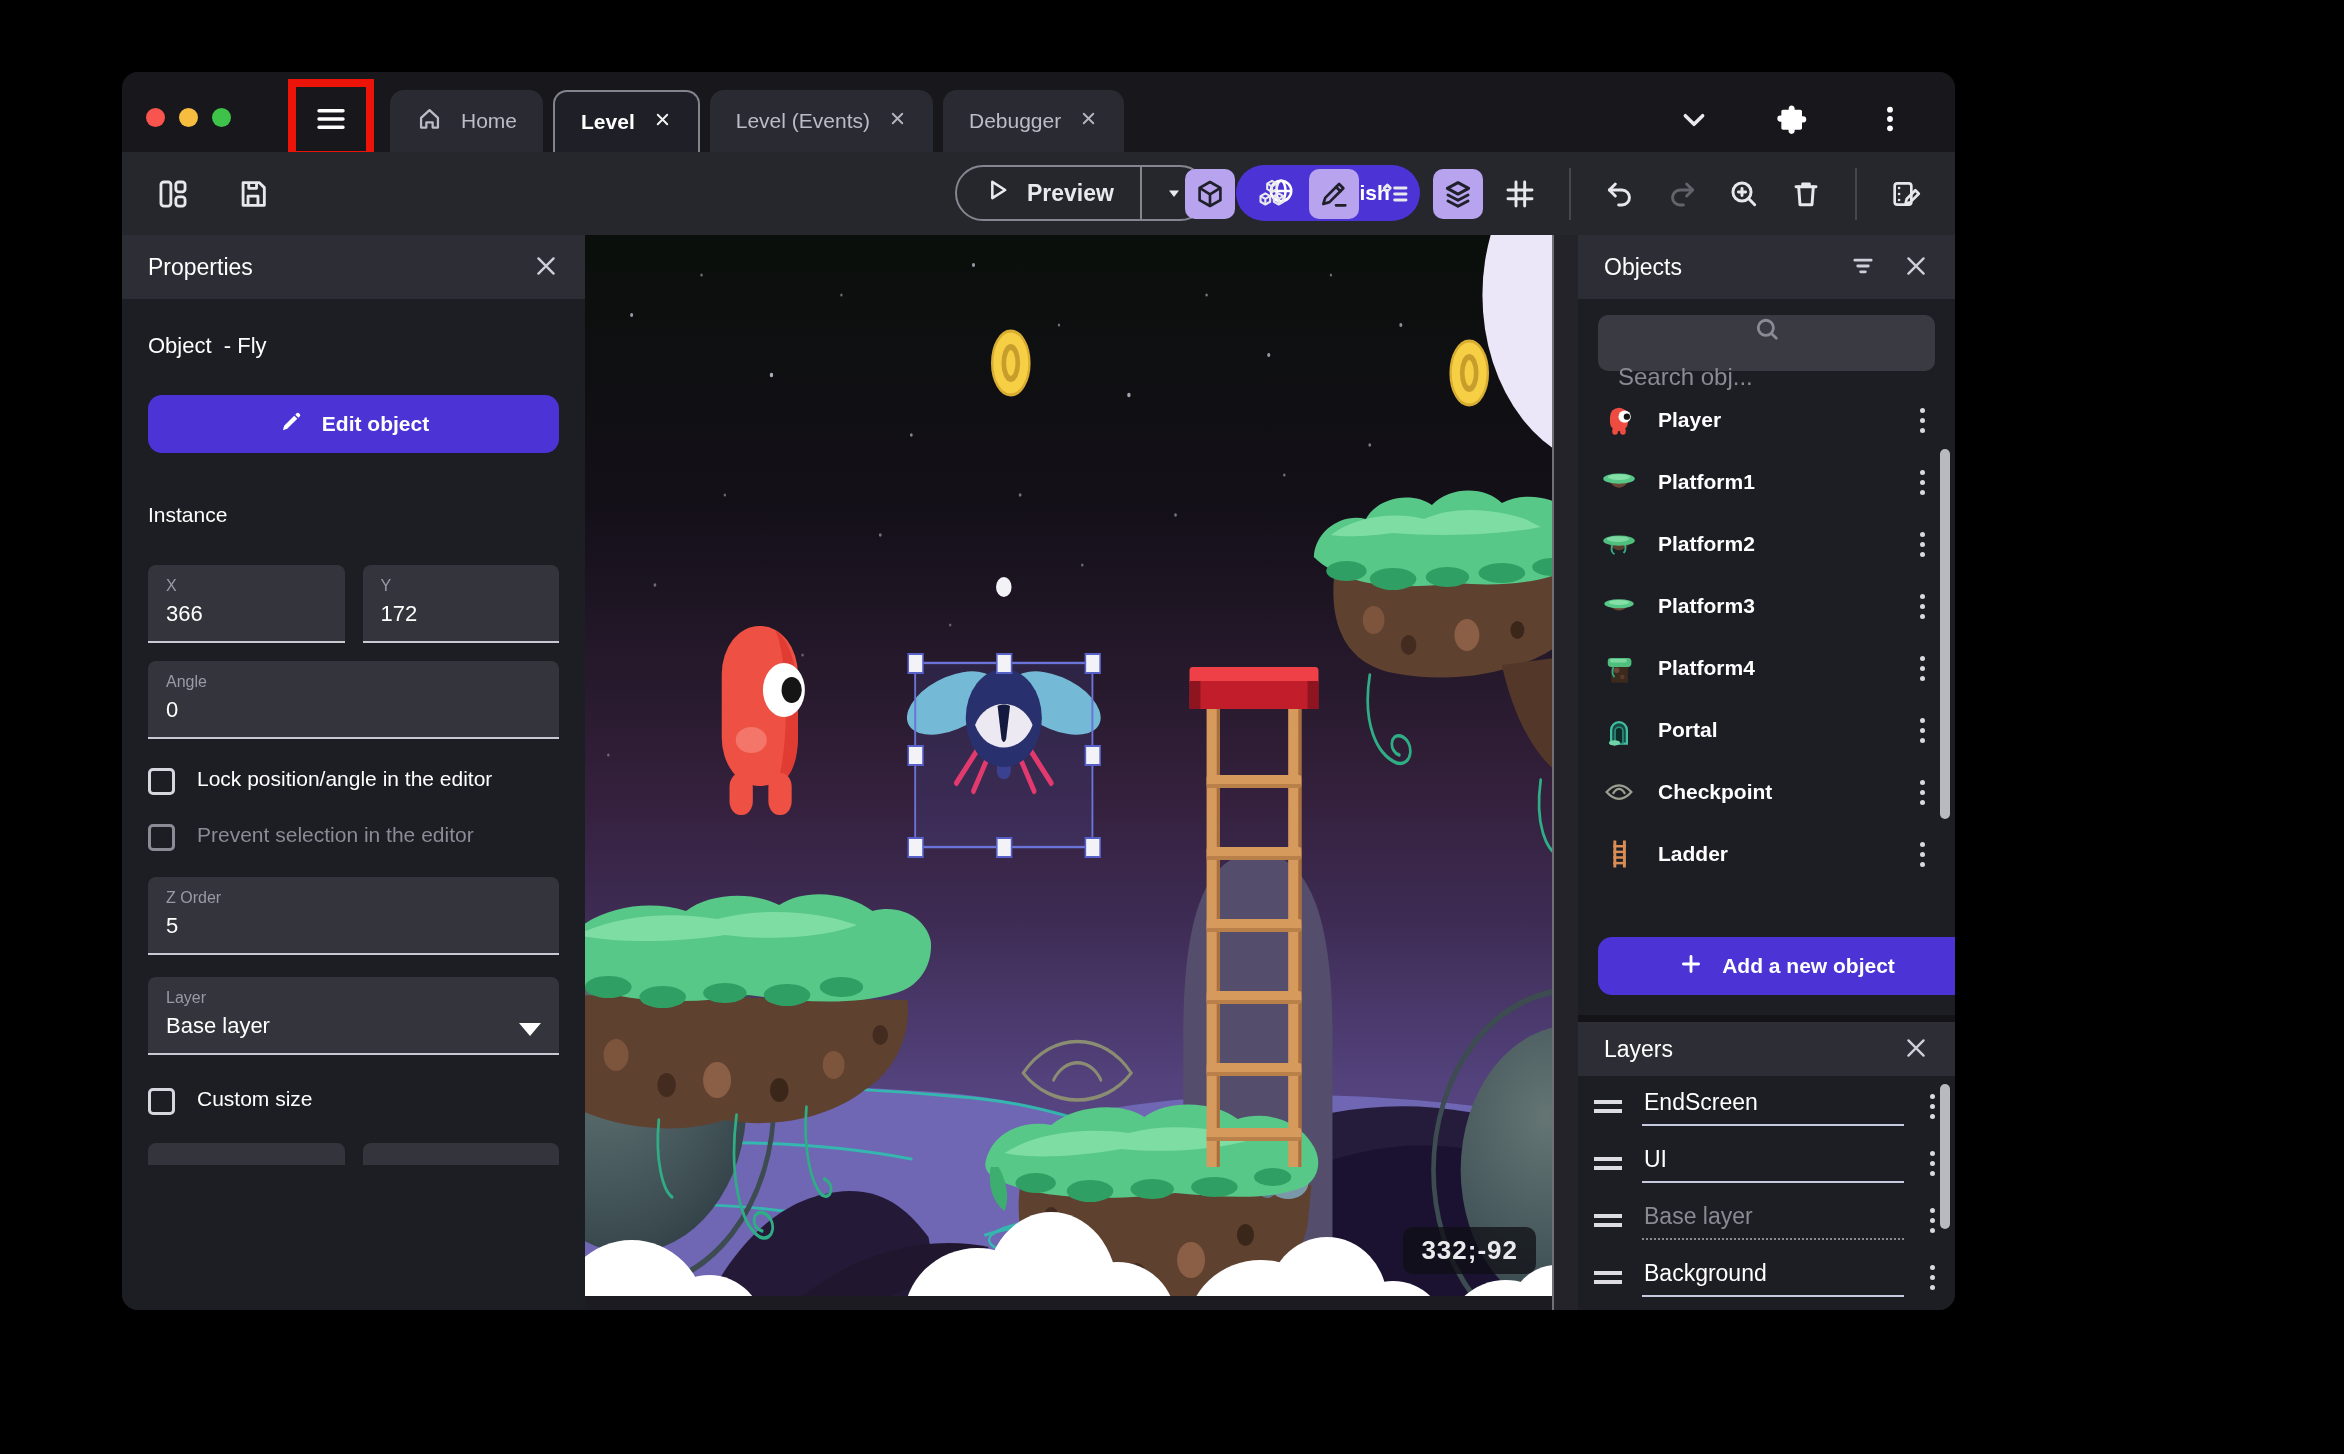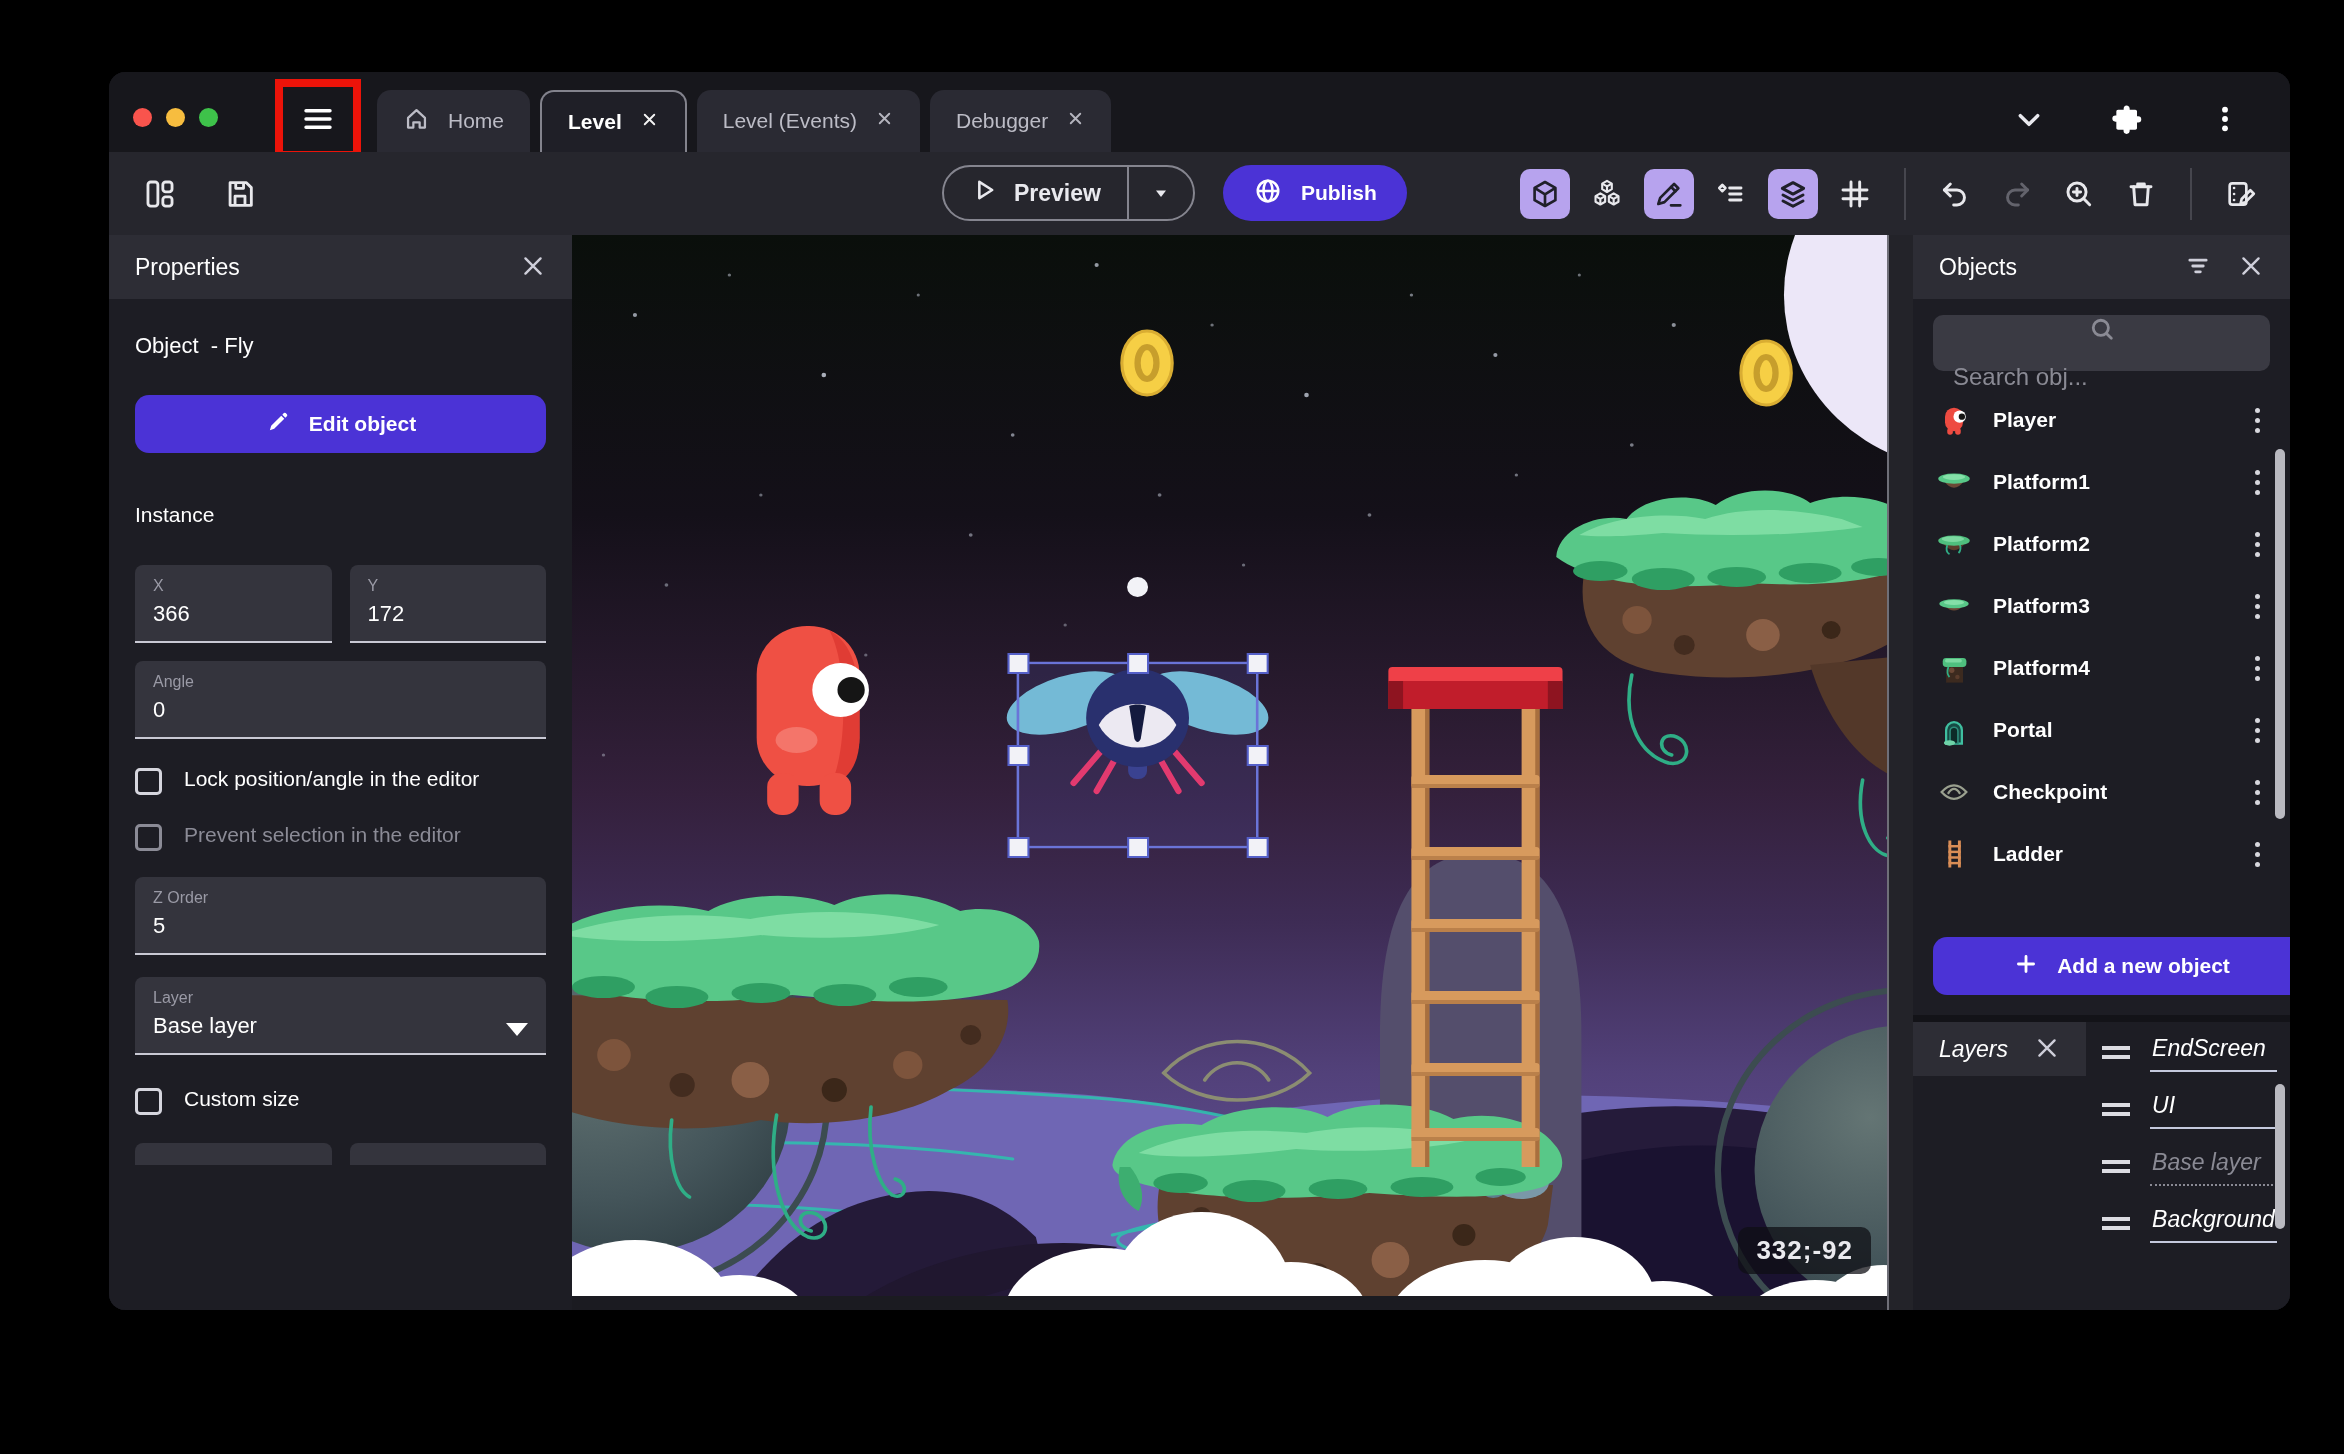--- a/index.html
+++ b/index.html
@@ -1,20 +1,20 @@
 <!DOCTYPE html>
 <html><head>
 <meta charset="utf-8">
 <style>
   * { margin:0; padding:0; box-sizing:border-box; }
   html,body { background:#000; }
   body { width:2344px; height:1454px; position:relative; overflow:hidden;
          font-family:"Liberation Sans", sans-serif; }
 
-  .window { position:absolute; left:109px; top:72px; width:2181px; height:1238px;
+  .window { position:absolute; left:122px; top:72px; width:1833px; height:1238px;
             background:#17171c; border-radius:16px; overflow:hidden; }
 
   
   .titlebar { height:80px; position:relative; background:#17171c; }
   .traffic { position:absolute; left:24px; top:36px; display:flex; gap:14px; }
   .traffic span { width:19px; height:19px; border-radius:50%; display:block; }
   .tl-close { background:#f9544d; } .tl-min { background:#f7bd3f; } .tl-zoom { background:#3ec24a; }
 
   .menu-wrap { position:absolute; left:166px; top:7px; width:86px; height:80px;
                border:8px solid #ec1309; display:flex; align-items:center; justify-content:center; }
@@ -94,21 +94,21 @@
   .obj-list { flex:1; padding:10px 18px 0 16px; }
   .obj-row { display:flex; align-items:center; gap:20px; height:62px; padding:0 6px; }
   .obj-icon { width:38px; height:38px; flex:none; display:flex; align-items:center; justify-content:center; }
   .obj-name { flex:1; font-size:21px; font-weight:bold; color:#fff; }
   .kebab { background:none; border:none; display:flex; flex-direction:column; gap:5px; padding:6px; }
   .kebab i { width:5px; height:5px; border-radius:50%; background:#d8d8de; display:block; }
   .scroll-thumb { position:absolute; right:5px; width:10px; background:#b9b9c0; border-radius:6px; }
   .btn-add { margin:6px 20px 20px; flex:none; }
   .btn-add.btn-primary { margin-top:6px;align-items:center; }
 
-  .layers-panel { margin-top:7px; flex:1; background:#1d1d24; display:flex; flex-direction:row; position:relative;font-style:italic; }
+  .layers-panel { margin-top:7px; flex:1; background:#1d1d24; display:flex; flex-direction:column; position:relative; }
   .layers-panel .panel-head { height:54px; }
   .layer-rows { padding:2px 14px 0 16px; }
   .layer-row { display:flex; align-items:center; gap:20px; height:57px; }
   .drag-handle { width:28px; height:13px; border-top:4px solid #dcdce2; border-bottom:4px solid #dcdce2; flex:none; background:none; }
   .layer-name { flex:1; font-size:23px; color:#fff; border-bottom:2px solid #c5cade; padding:2px 2px 8px; }
   .layer-name.dim { color:#8a8a94; border-bottom:2px dotted #8a8a94; }
 </style>
 </head>
 <body>
 

